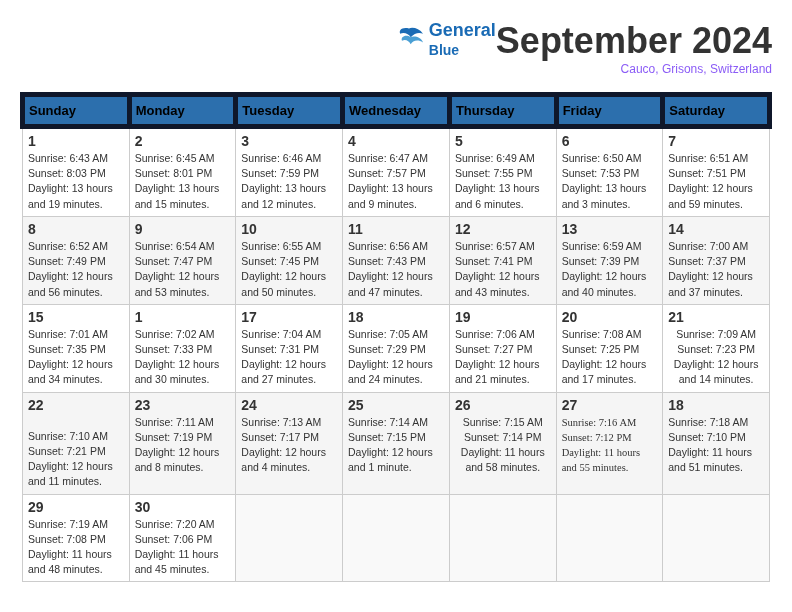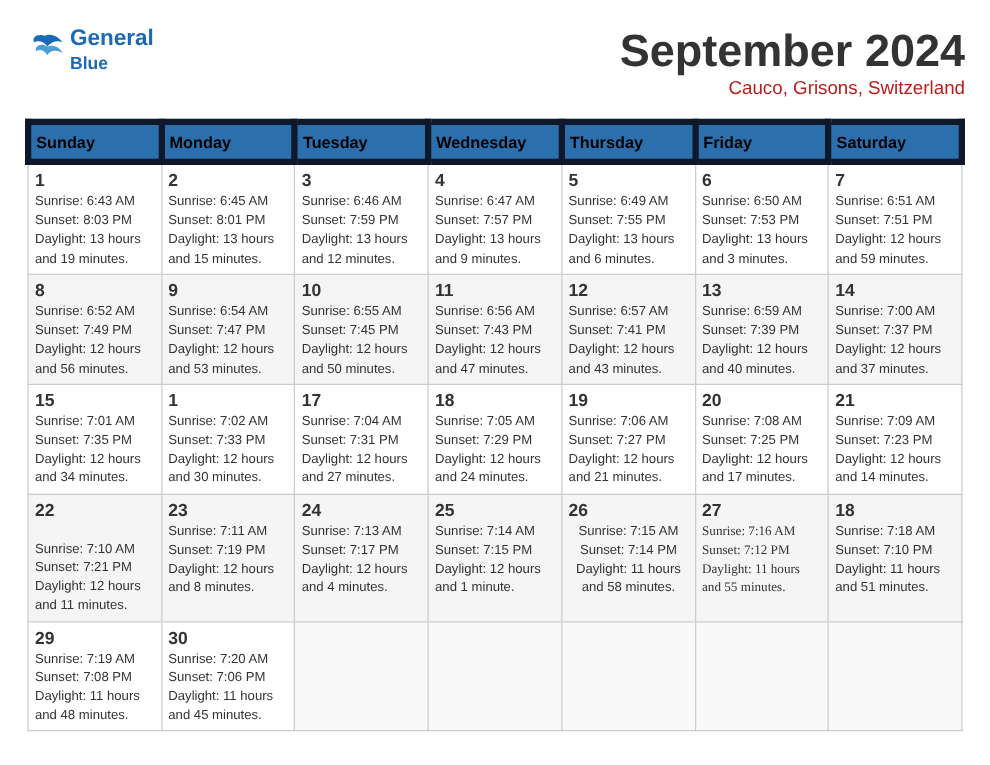--- a/index.html
+++ b/index.html
@@ -5,21 +5,21 @@
     * { box-sizing: border-box; margin: 0; padding: 0; }
     body {
       font-family: Arial, sans-serif;
       background: #fff;
       width: 792px;
       min-height: 612px;
       padding: 20px;
     }
     .header {
       display: flex;
-      justify-content: space-between;
+      justify-content: flex-end;
       align-items: flex-start;
       margin-bottom: 16px;
     }
     .logo {
       display: flex;
       align-items: center;
       gap: 4px;
     }
     .logo-bird {
       width: 32px;
@@ -27,22 +27,22 @@
     }
     .title-block {
       text-align: right;
     }
     .month-title {
       font-size: 36px;
       font-weight: bold;
       color: #333;
     }
     .location-title {
-      font-size: 15px;
-      color: #b91c1c;
+      font-size: 12px;
+      color: #8b5cf6;
     }
     .calendar {
       width: 100%;
       border-collapse: collapse;
       font-size: 11px;
     }
     .calendar th {
       background: #2c6fad;
       color: #000000;
       padding: 6px 4px;
@@ -251,21 +251,21 @@
         </td>
         <td>
           <span class="day-num">20</span>
           <div class="day-detail" style="white-space: pre-line;">Sunrise: 7:08 AM
 Sunset: 7:25 PM
 Daylight: 12 hours
 and 17 minutes.</div>
         </td>
         <td>
           <span class="day-num">21</span>
-          <div class="day-detail" style="white-space: pre-line;">Sunrise: 7:09 AM
+          <div class="day-detail" style="white-space: pre-line; text-align: center;">Sunrise: 7:09 AM
 Sunset: 7:23 PM
 Daylight: 12 hours
 and 14 minutes.</div>
         </td>
       </tr>
       <tr>
         <td>
           <span class="day-num">22</span>
           <div class="day-detail" style="white-space: pre-line; margin-top: 16px;">Sunrise: 7:10 AM
 Sunset: 7:21 PM

